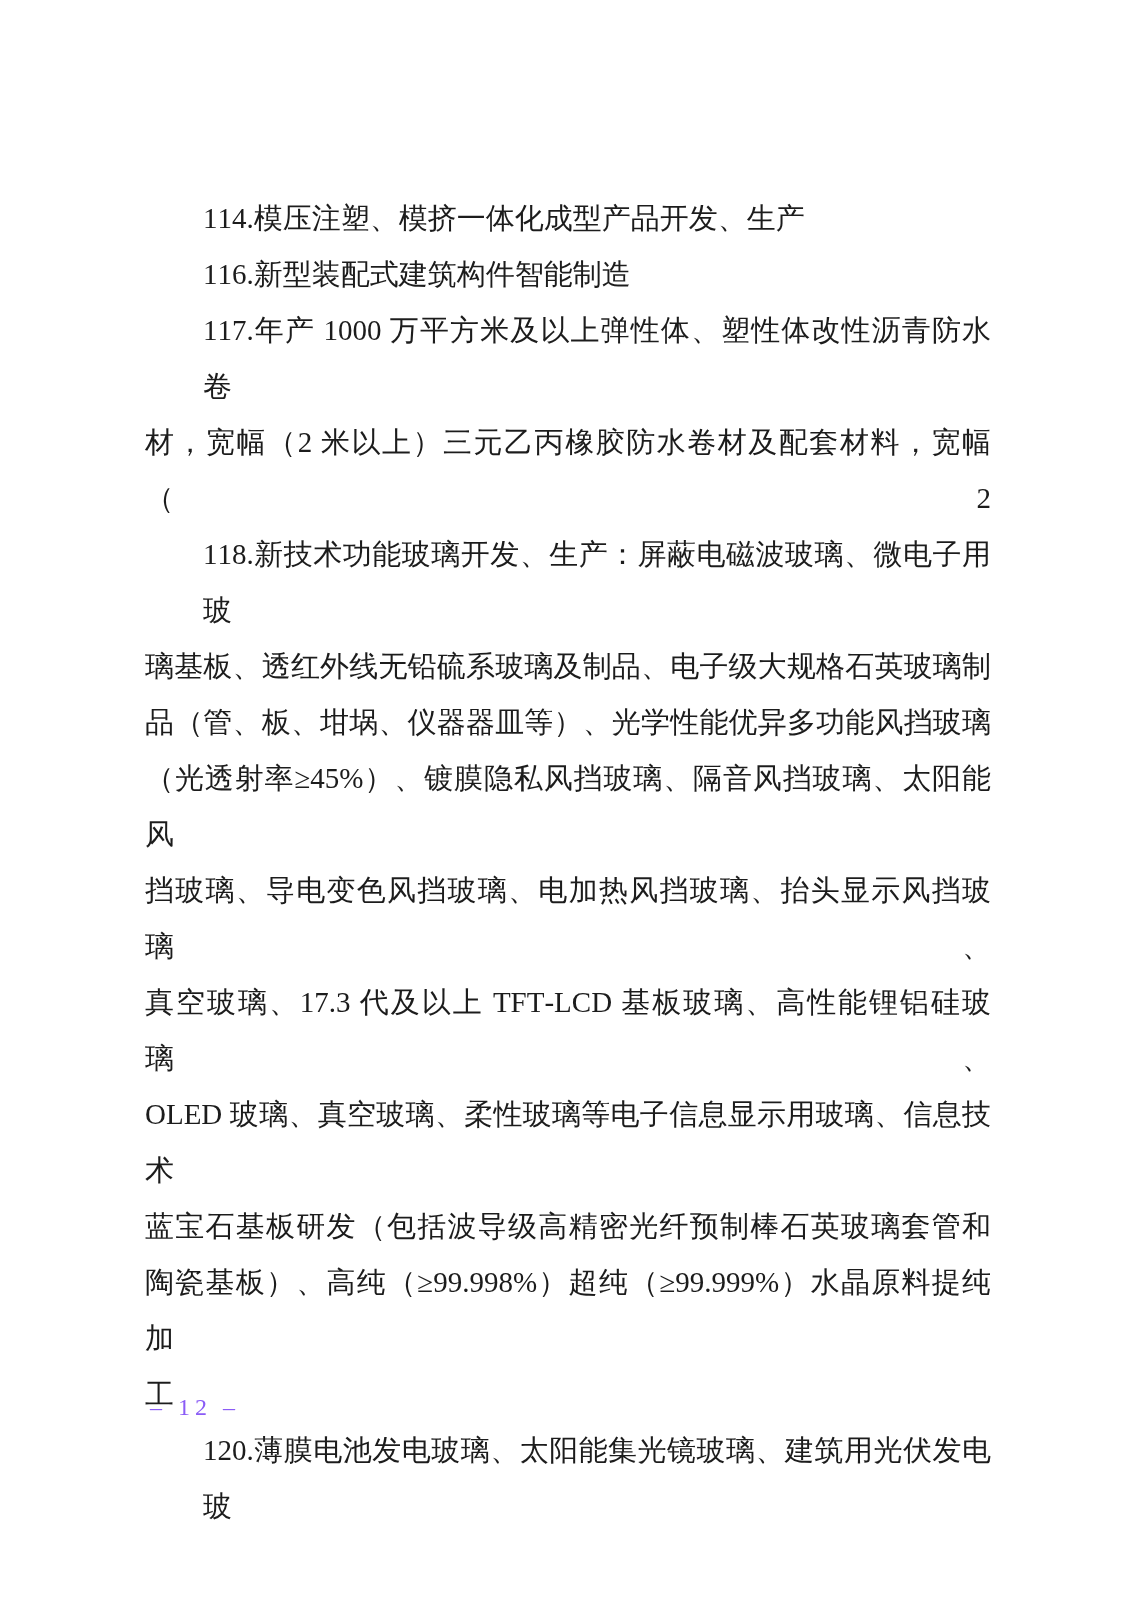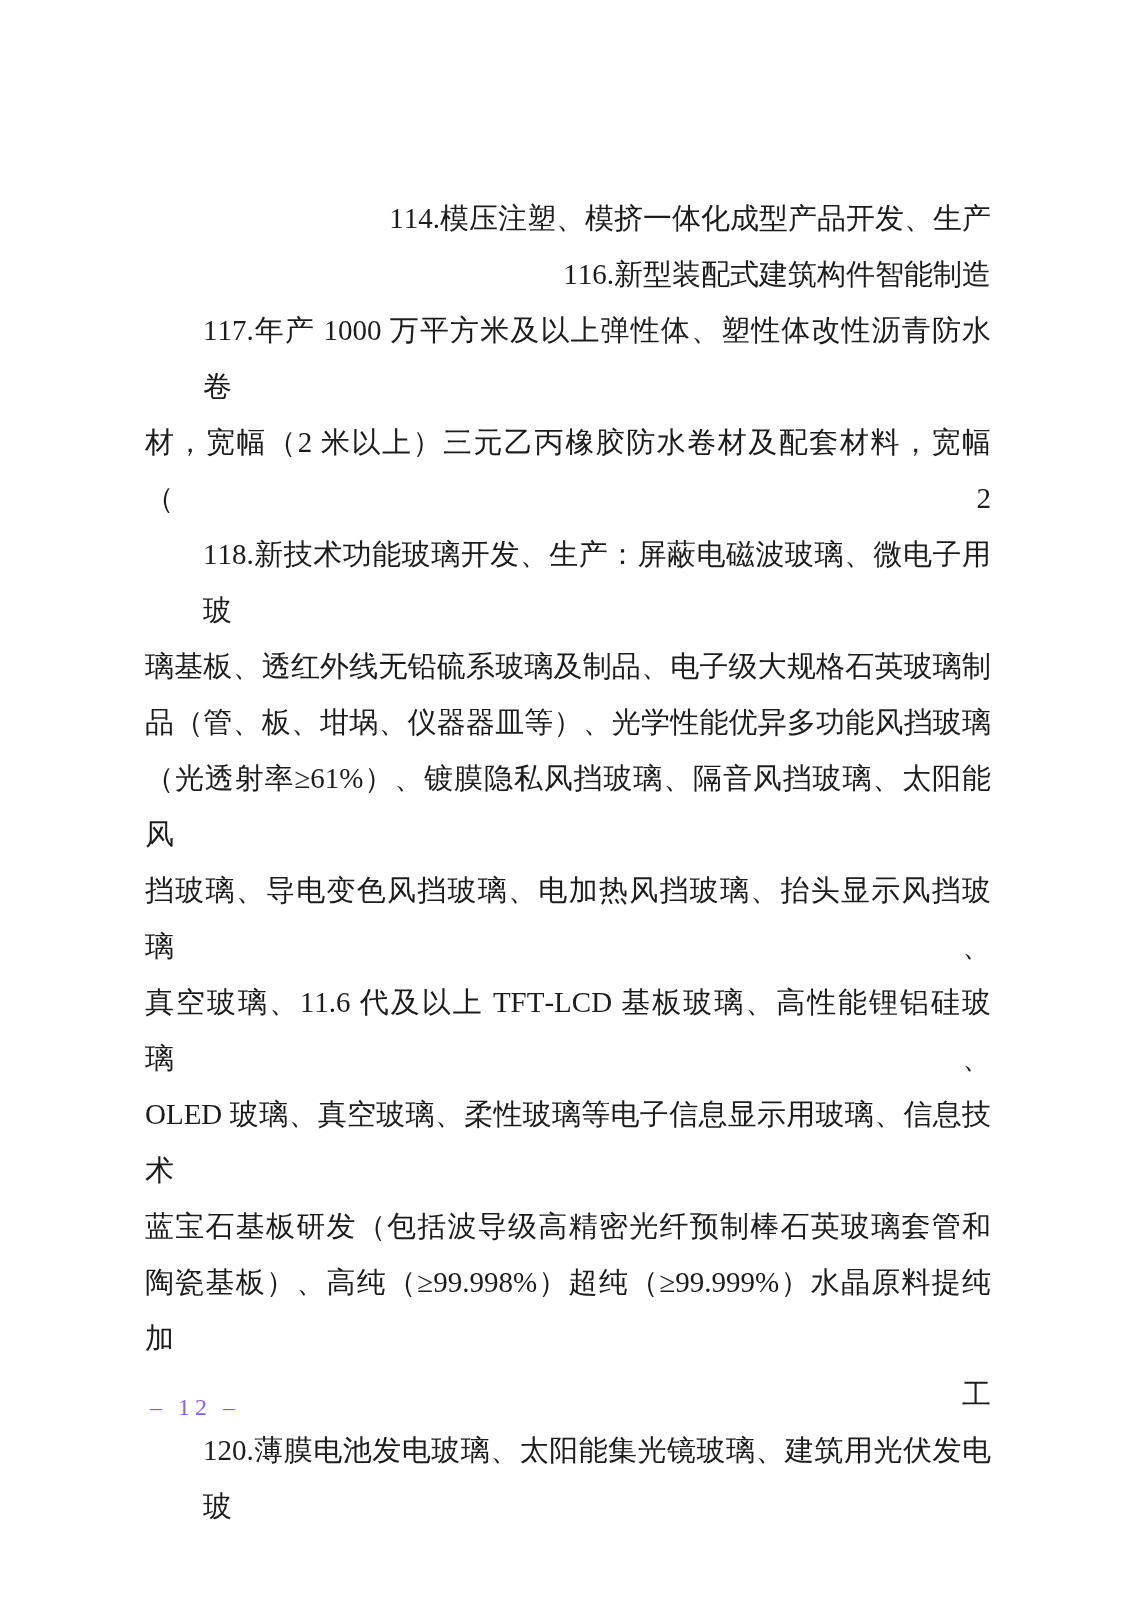--- a/index.html
+++ b/index.html
@@ -27,21 +27,21 @@
     left: 145px;
     top: 190px;
     width: 846px;
     font-size: 29px;
     line-height: 56px;
     color: #1c1c1c;
     font-kerning: none;
   }
   .line {
     white-space: nowrap;
-    text-align: right;
+    text-align: left;
   }
   .line.justify {
     white-space: normal;
     text-align: justify;
     text-align-last: justify;
   }
   .line.indent {
     padding-left: 58px;
   }
   .page-number {
@@ -59,23 +59,23 @@
 
 <div class="page">
   <div class="content" id="document-body">
       <div class="line indent">114.模压注塑、模挤一体化成型产品开发、生产</div>
       <div class="line indent">116.新型装配式建筑构件智能制造</div>
       <div class="line indent justify">117.年产 1000 万平方米及以上弹性体、塑性体改性沥青防水卷</div>
       <div class="line justify">材，宽幅（2 米以上）三元乙丙橡胶防水卷材及配套材料，宽幅（2</div>
       <div class="line indent justify">118.新技术功能玻璃开发、生产：屏蔽电磁波玻璃、微电子用玻</div>
       <div class="line justify">璃基板、透红外线无铅硫系玻璃及制品、电子级大规格石英玻璃制</div>
       <div class="line justify">品（管、板、坩埚、仪器器皿等）、光学性能优异多功能风挡玻璃</div>
-      <div class="line justify">（光透射率≥61%）、镀膜隐私风挡玻璃、隔音风挡玻璃、太阳能风</div>
+      <div class="line justify">（光透射率≥45%）、镀膜隐私风挡玻璃、隔音风挡玻璃、太阳能风</div>
       <div class="line justify">挡玻璃、导电变色风挡玻璃、电加热风挡玻璃、抬头显示风挡玻璃、</div>
-      <div class="line justify">真空玻璃、11.6 代及以上 TFT-LCD 基板玻璃、高性能锂铝硅玻璃、</div>
+      <div class="line justify">真空玻璃、17.3 代及以上 TFT-LCD 基板玻璃、高性能锂铝硅玻璃、</div>
       <div class="line justify">OLED 玻璃、真空玻璃、柔性玻璃等电子信息显示用玻璃、信息技术</div>
       <div class="line justify">蓝宝石基板研发（包括波导级高精密光纤预制棒石英玻璃套管和</div>
       <div class="line justify">陶瓷基板）、高纯（≥99.998%）超纯（≥99.999%）水晶原料提纯加</div>
       <div class="line">工</div>
       <div class="line indent justify">120.薄膜电池发电玻璃、太阳能集光镜玻璃、建筑用光伏发电玻</div>
     </div>
   <div class="page-number">– 12 –</div>
 </div>
 
 </body></html>

